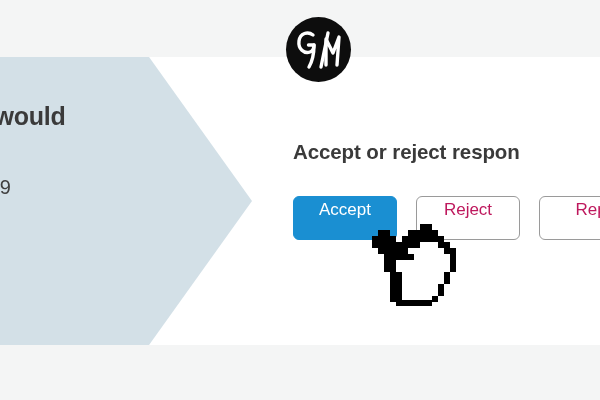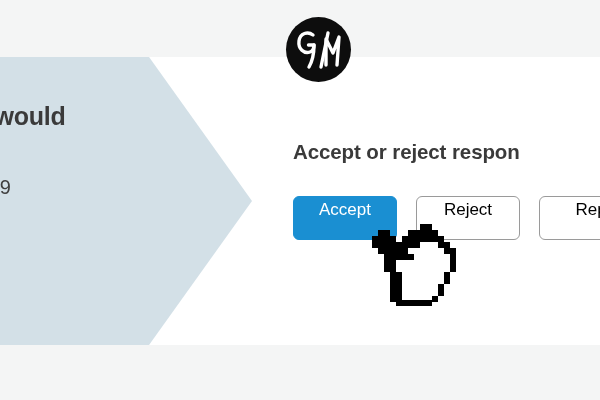--- a/index.html
+++ b/index.html
@@ -138,21 +138,21 @@
 
   .btn-primary {
     background: #1a8fd2;
     color: #ffffff;
     border: 1px solid #1a8fd2;
     min-width: 104px;
   }
 
   .btn-secondary {
     background: #ffffff;
-    color: #000000;
+    color: #be185d;
     border: 1px solid #9a9a9a;
     min-width: 104px;
   }
 
   
   .cursor {
     position: absolute;
     left: 368px;
     top: 220px;
     width: 100px;

